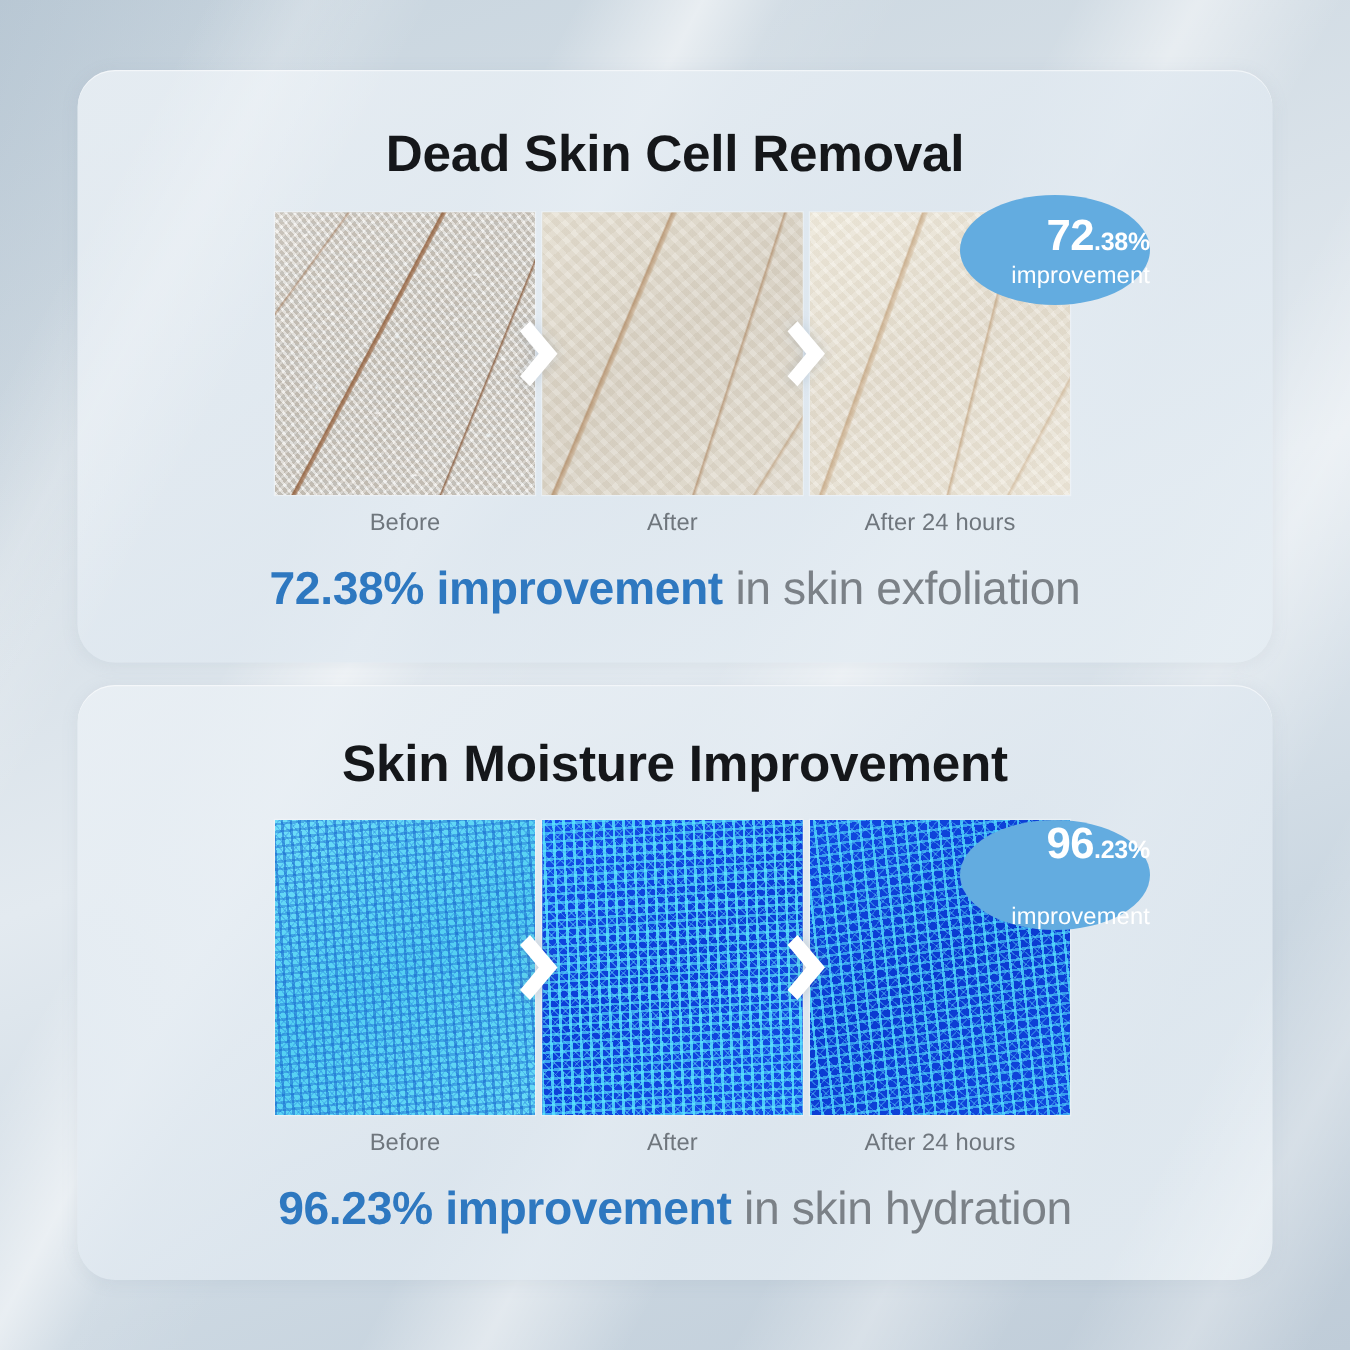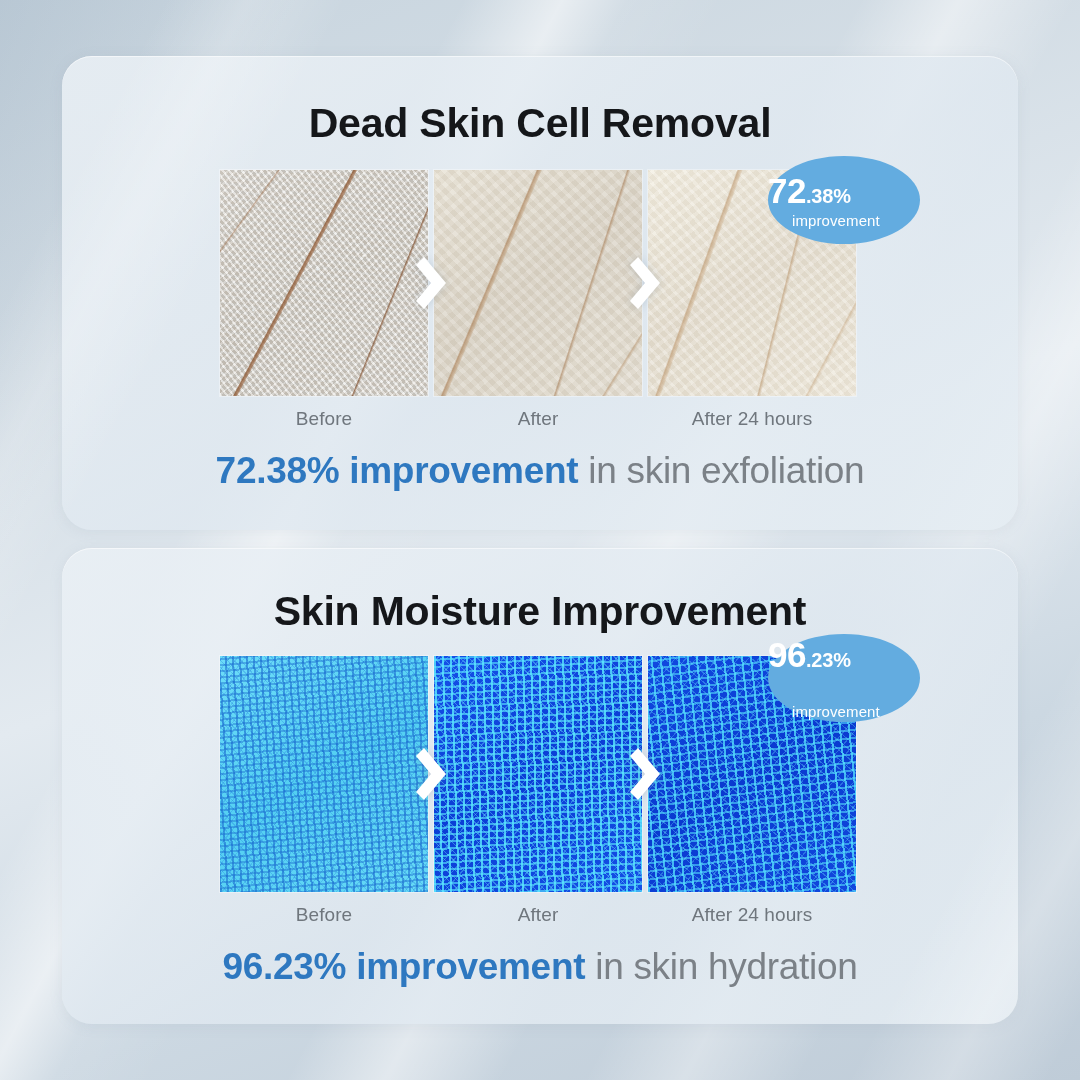--- a/index.html
+++ b/index.html
@@ -162,29 +162,29 @@
     flex:1 1 0; text-align:center;
     font-size:19px; color:#6f767d; letter-spacing:0.1px;
   }
 
   
   .badge{
     position:absolute; width:152px; height:88px; z-index:6;
     border-radius:50%;
     background:#63ace0;
     display:flex; flex-direction:column;
-    align-items:flex-start; justify-content:center;
+    align-items:flex-end; justify-content:center;
     color:#ffffff; line-height:1;
   }
   #card-1 .badge{ top:100px; left:706px; }
-  #card-2 .badge{ top:86px;  left:706px;gap:27px; }
+  #card-2 .badge{ top:108px;  left:706px;gap:27px; }
   .badge .pct{ display:flex; align-items:baseline; }
   .badge .pct .whole{ font-size:35px; font-weight:600; letter-spacing:-0.5px; }
   .badge .pct .frac { font-size:20px; font-weight:700; letter-spacing:-0.2px; }
-  .badge .sub{ font-size:15px; margin-top:5px; letter-spacing:0.1px;margin-left:24px; }
+  .badge .sub{ font-size:19px; margin-top:5px; letter-spacing:0.1px;margin-left:24px; }
 
   
   .statement{
     position:absolute; left:0; width:100%; text-align:center;
     white-space:nowrap;
   }
   #card-1 .statement{ top:394px; }
   #card-2 .statement{ top:398px; }
   .statement .hl{ font-size:37px; font-weight:700; color:#2e78c0; letter-spacing:-0.3px; }
   .statement .rest{ font-size:37px; font-weight:400; color:#7b8187; letter-spacing:-0.3px; }

